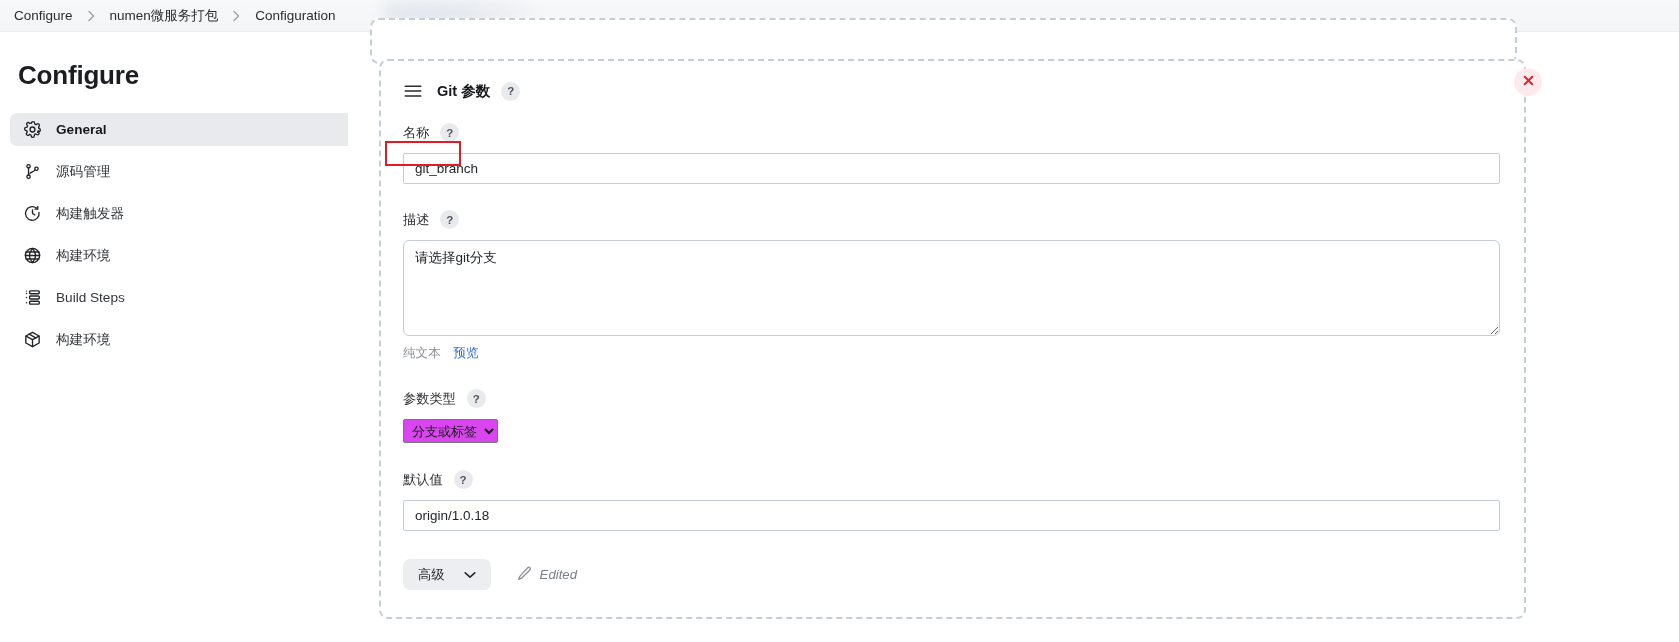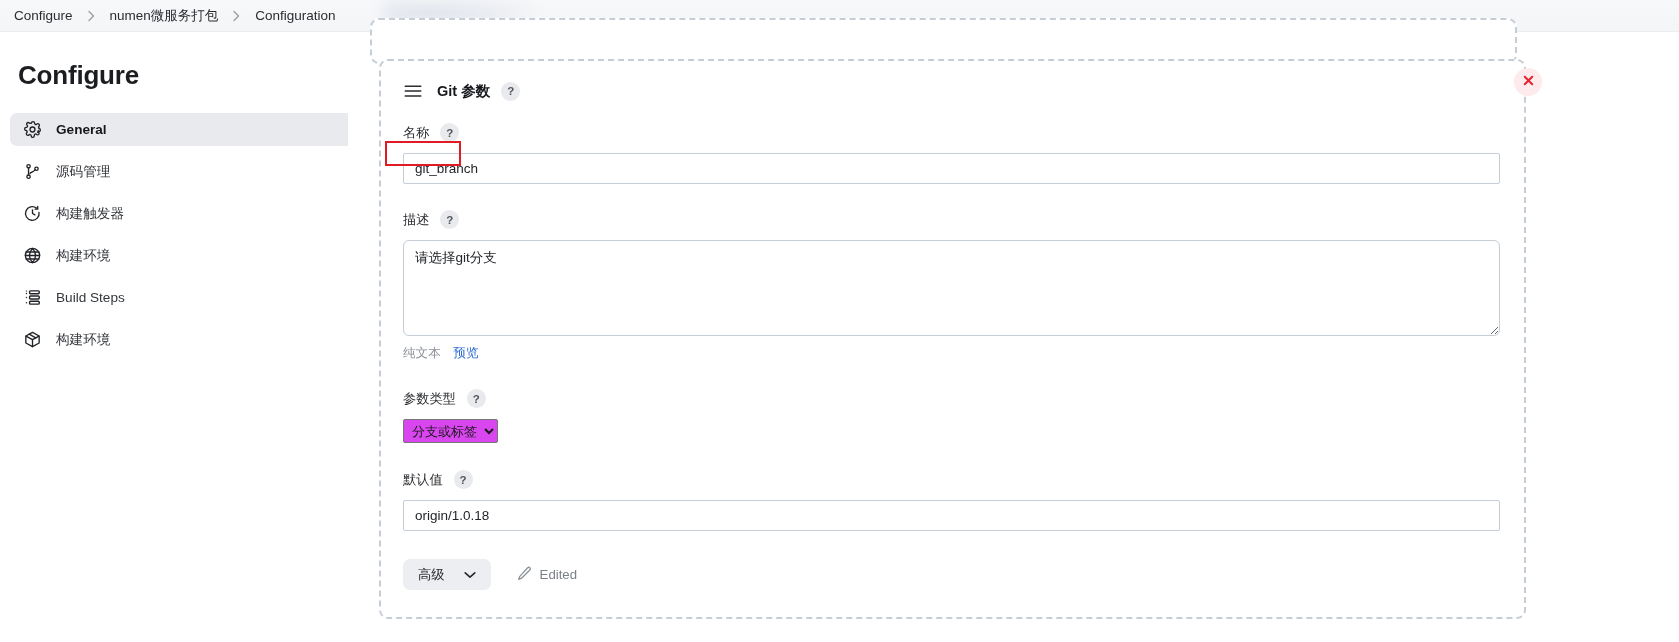--- a/index.html
+++ b/index.html
@@ -153,21 +153,21 @@
   }
   #adv-btn {
     display: inline-flex; align-items: center; gap: 19px;
     height: 31px; padding: 0 15px;
     background: #edeef1; border: none; border-radius: 7px;
     font-size: 13.3px; color: #26282c; cursor: pointer;
     font-family: "Liberation Sans", "DejaVu Sans", sans-serif;
   }
   #edited-tag {
     display: inline-flex; align-items: center; gap: 8px;
-    margin-left: 26px; font-size: 13.2px; color: #7c8189;
+    margin-left: 26px; font-size: 13.2px; color: #7c8189; font-style: italic;
   }
 
   
   #annot-rect {
     position: absolute; left: 385px; top: 141px;
     width: 76px; height: 25px;
     border: 2px solid #e01b24;
     pointer-events: none; z-index: 50;
   }
 </style>

